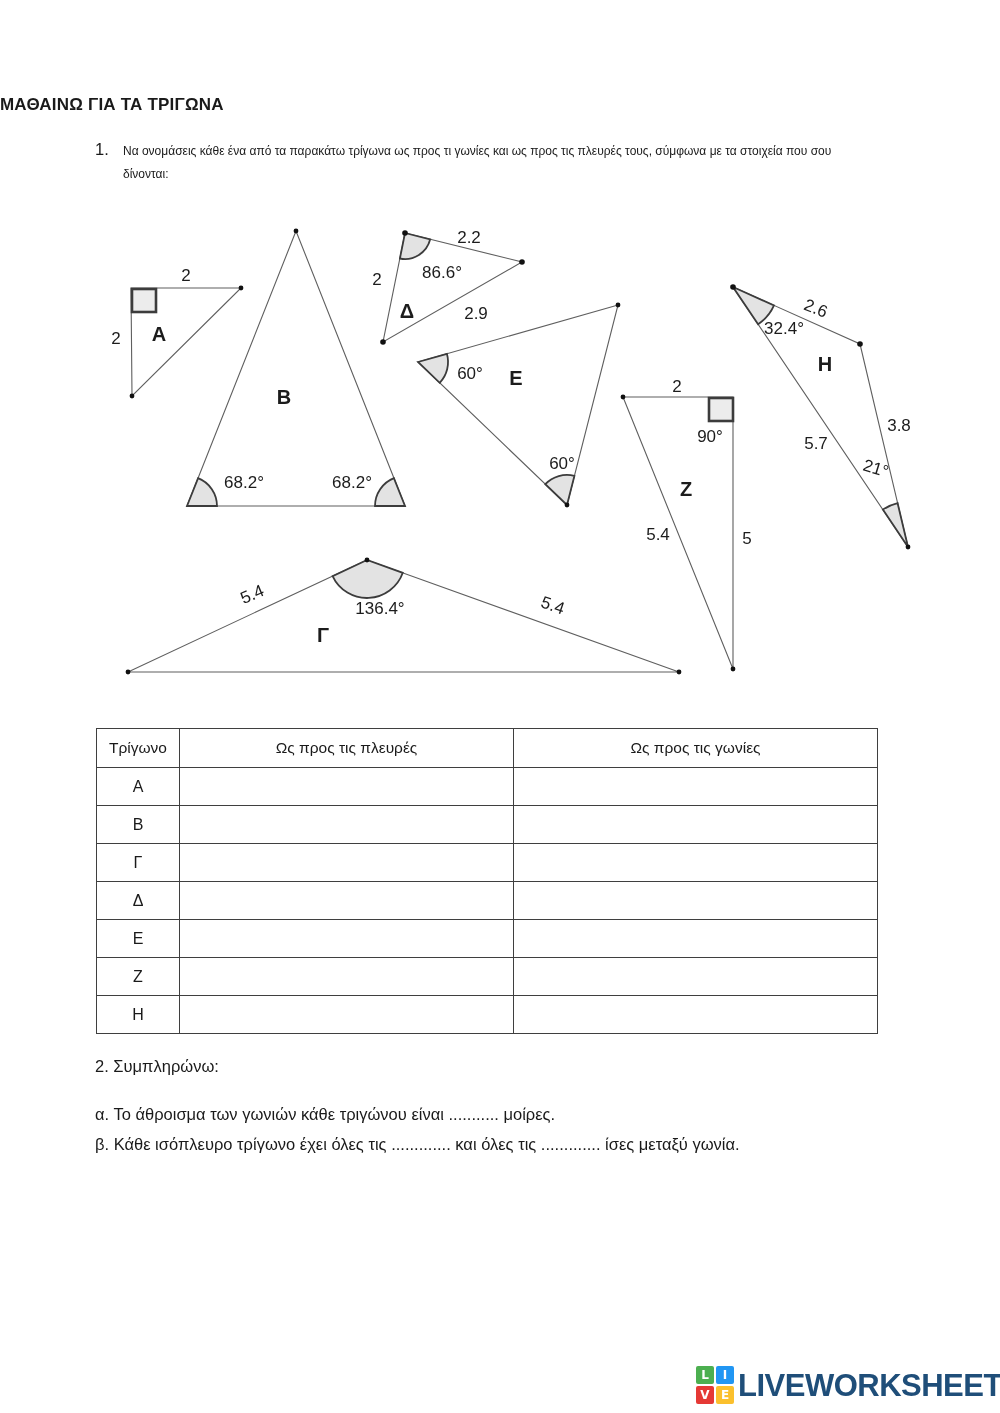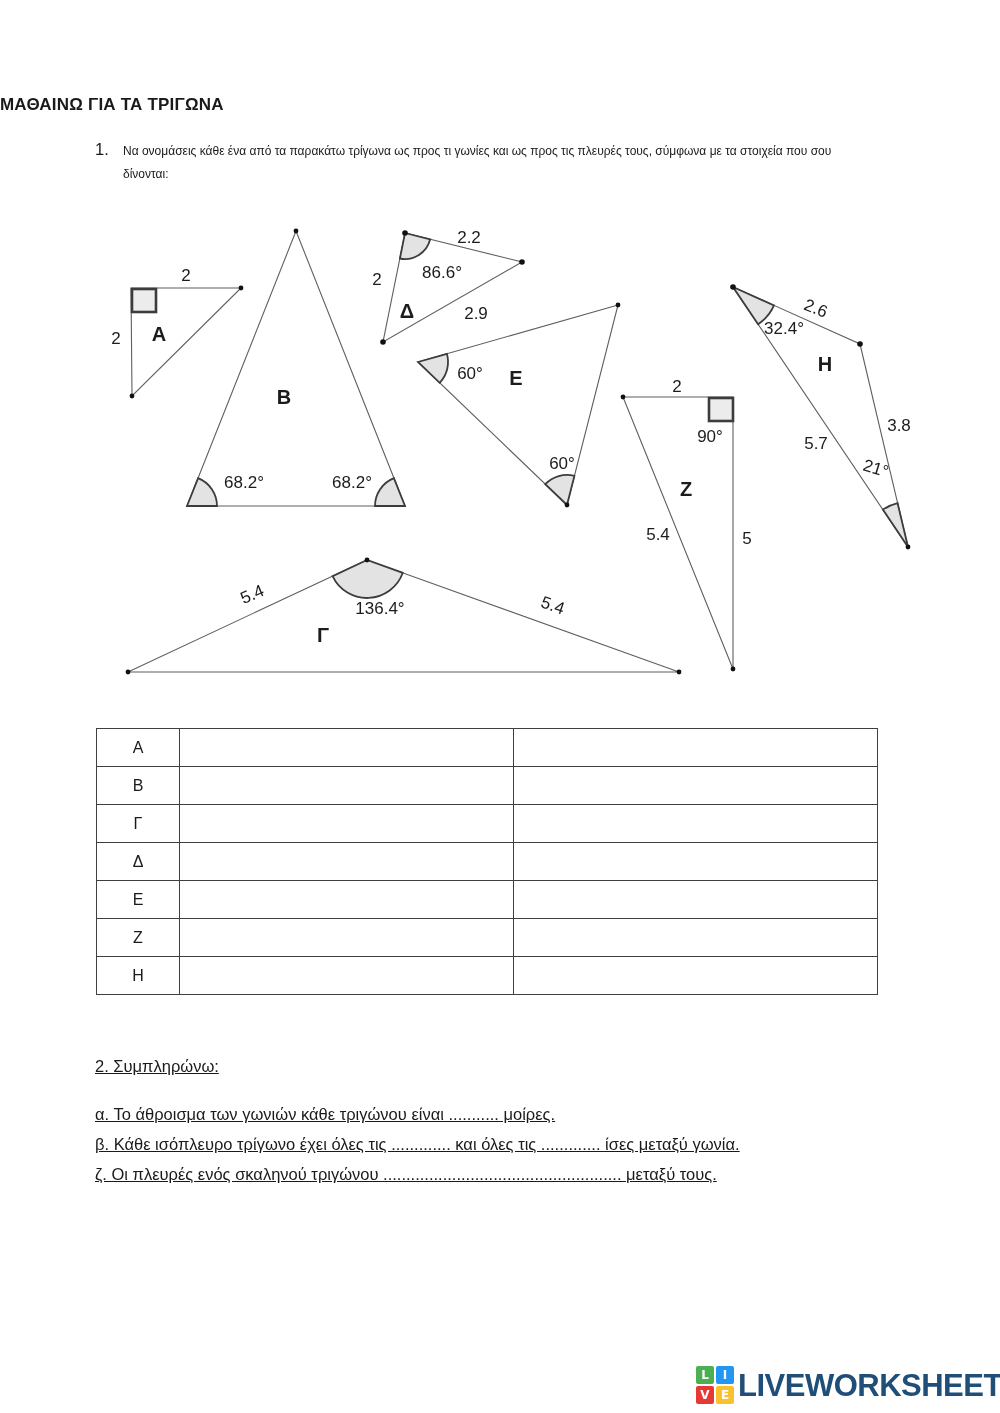--- a/index.html
+++ b/index.html
@@ -24,21 +24,21 @@
     border-collapse: collapse; table-layout: fixed; font-size: 16px;
   }
   .tri-table th, .tri-table td { border: 1.6px solid #3f3f3f; text-align: center; font-weight: normal; }
   .tri-table th { height: 39px; font-size: 15.5px; }
   .tri-table td { height: 38px; }
   .col-tri { width: 83px; }
   .col-sides { width: 334px; }
   .col-angles { width: 364px; }
   .fill { position: absolute; left: 95px; top: 1051px; width: 820px; font-size: 16.5px; }
   .fill .heading { margin-bottom: 18px; }
-  .fill p { line-height: 30px; white-space: nowrap; text-decoration: underline; }
+  .fill p { line-height: 30px; white-space: nowrap; }
   .fill b { font-weight: bold; }
   .footer { position: absolute; left: 696px; top: 1366px; display: flex; align-items: center; }
   .logo-grid {
     width: 39px; height: 39px; display: grid; grid-template-columns: 18px 18px;
     grid-template-rows: 18px 18px; gap: 2px; margin-right: 3px;
   }
   .logo-tile {
     display: flex; align-items: center; justify-content: center;
     color: #ffffff; font-size: 12px; font-weight: bold; border-radius: 2px;
     font-family: "DejaVu Sans", sans-serif;
@@ -141,20 +141,25 @@
     <text x="876" y="474" text-anchor="middle" transform="rotate(17 876 468)">21°</text>
   </svg>
 
   <table class="tri-table">
     <colgroup>
         <col class="col-tri">
         <col class="col-sides">
         <col class="col-angles">
       </colgroup>
     <tbody>
+        <tr>
+      <th>Τρίγωνο</th>
+      <th>Ως προς τις πλευρές</th>
+      <th>Ως προς τις γωνίες</th>
+    </tr>
     <tr>
       <td>Α</td>
       <td></td>
       <td></td>
     </tr>
     <tr>
       <td>Β</td>
       <td></td>
       <td></td>
     </tr>
@@ -183,21 +188,20 @@
       <td></td>
       <td></td>
     </tr>
   </tbody>
     </table>
 
   <div class="fill">
     <p class="heading">2. Συμπληρώνω:</p>
     <p>α. Το άθροισμα των γωνιών κάθε τριγώνου είναι ........... μοίρες.</p>
     <p>β. Κάθε ισόπλευρο τρίγωνο έχει όλες τις ............. και όλες τις ............. ίσες μεταξύ γωνία.</p>
-    <p>ζ. Οι πλευρές ενός σκαληνού τριγώνου .................................................... μεταξύ τους.</p>
   </div>
 
   <div class="footer">
     <div class="logo-grid">
       <div class="logo-tile" style="background-color: rgb(76, 175, 80);">L</div>
       <div class="logo-tile" style="background-color: rgb(33, 150, 243);">I</div>
       <div class="logo-tile" style="background-color: rgb(229, 57, 53);">V</div>
       <div class="logo-tile" style="background-color: rgb(251, 192, 45);">E</div>
     </div>
     <span class="logo-text">LIVEWORKSHEETS</span>

